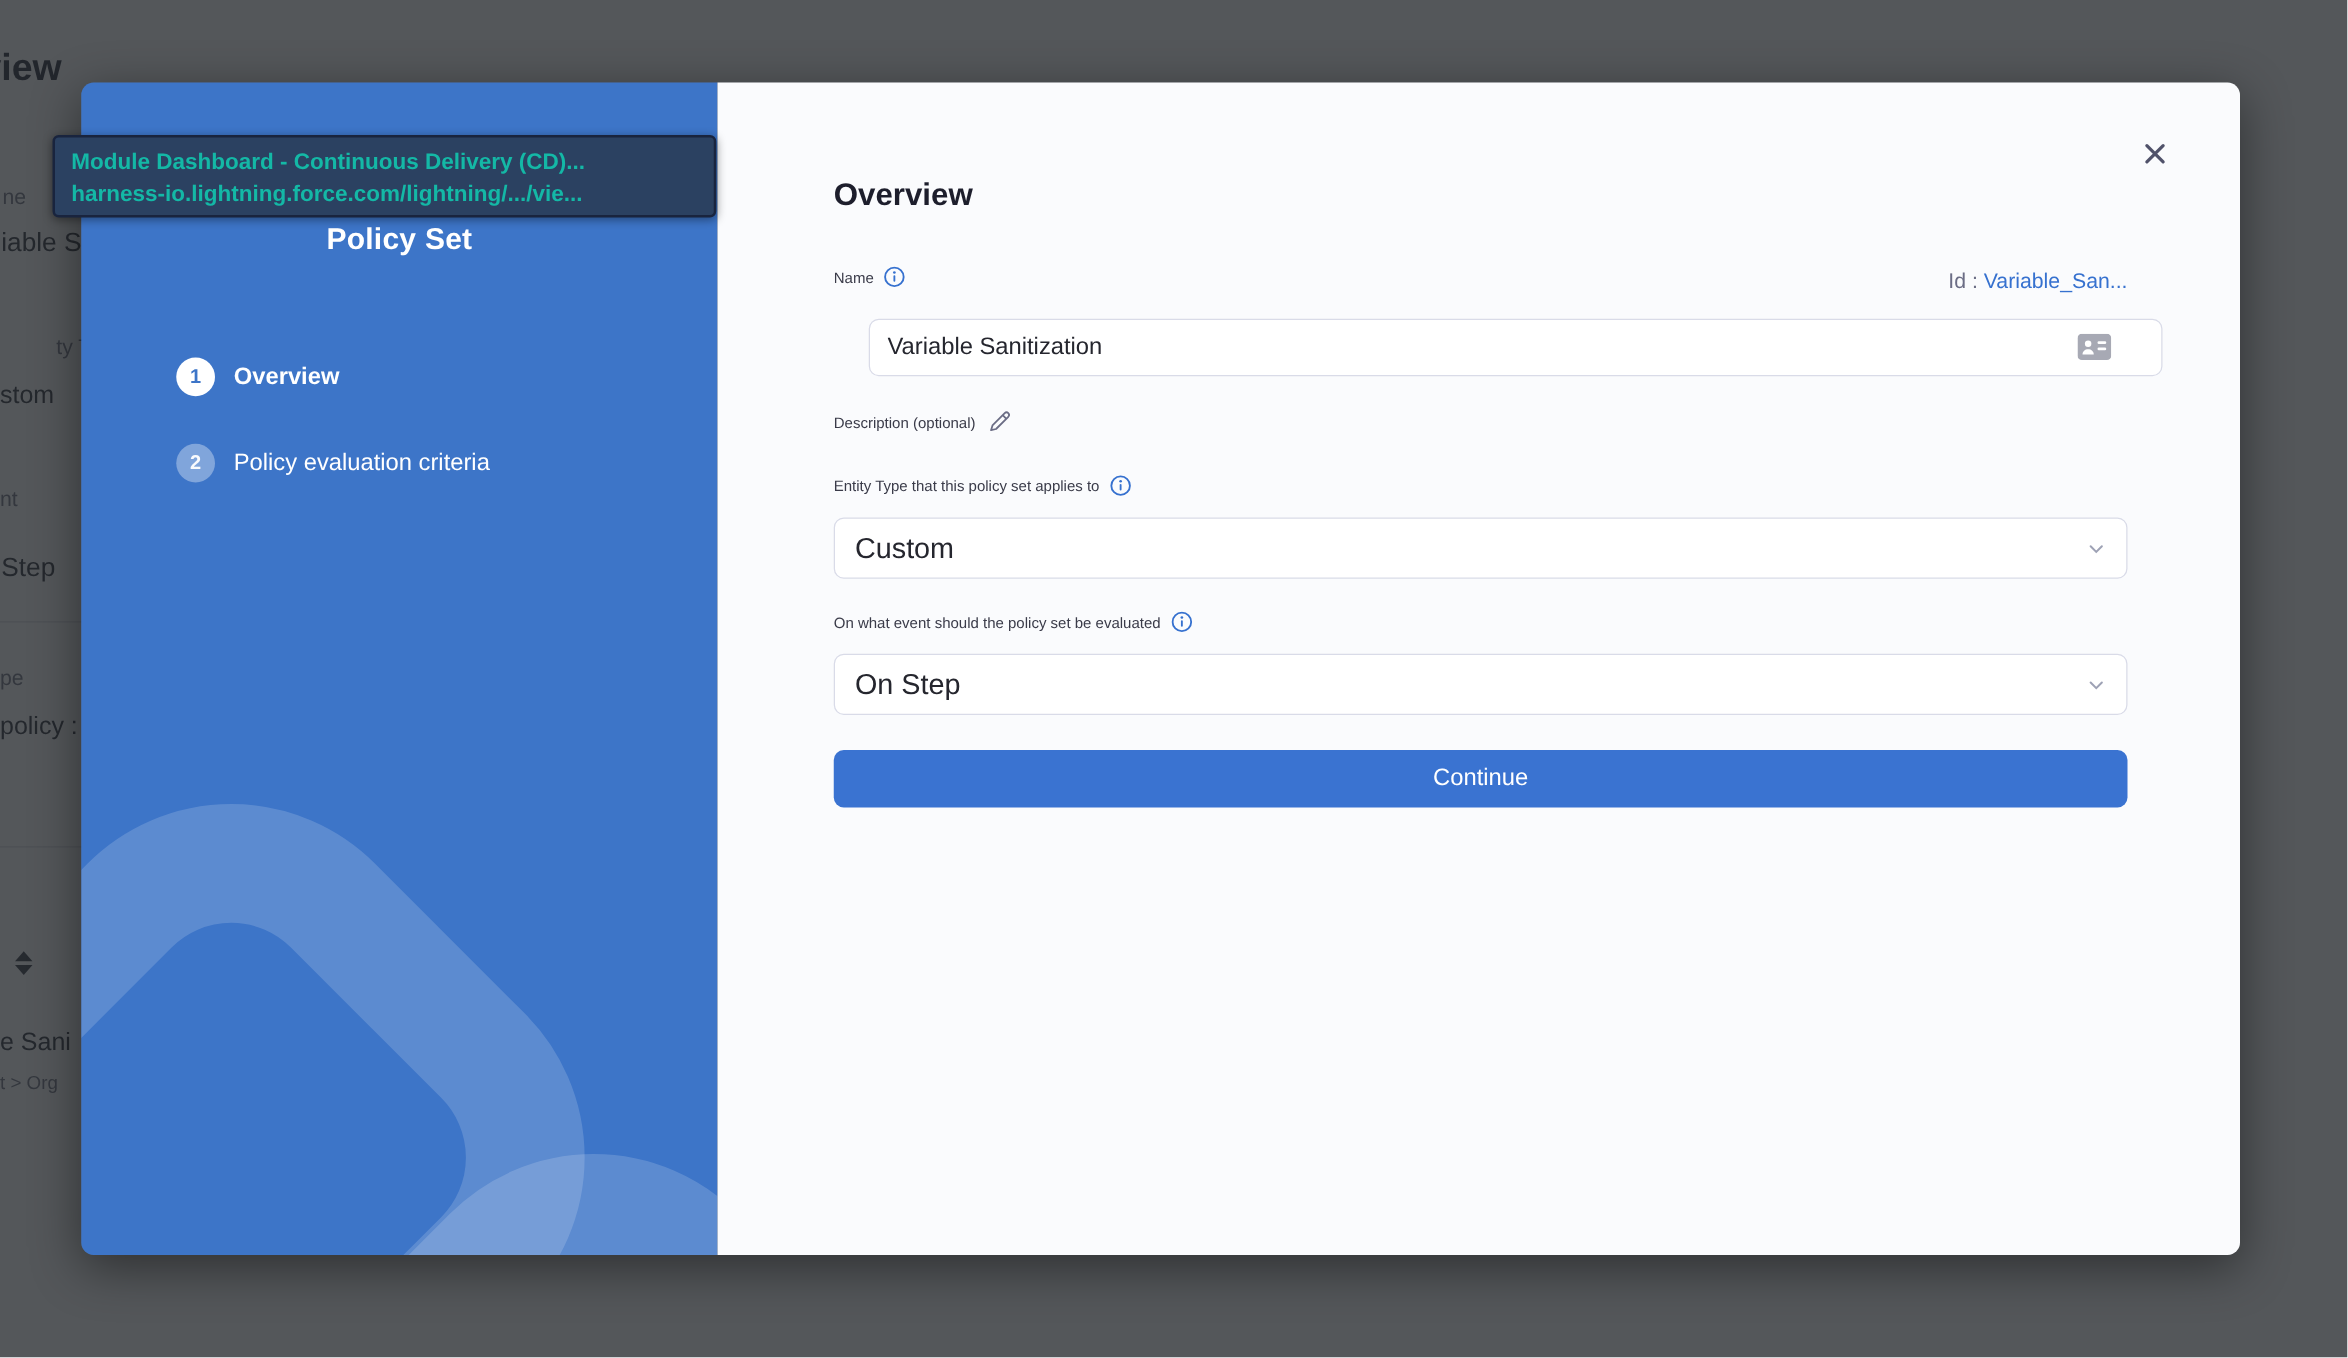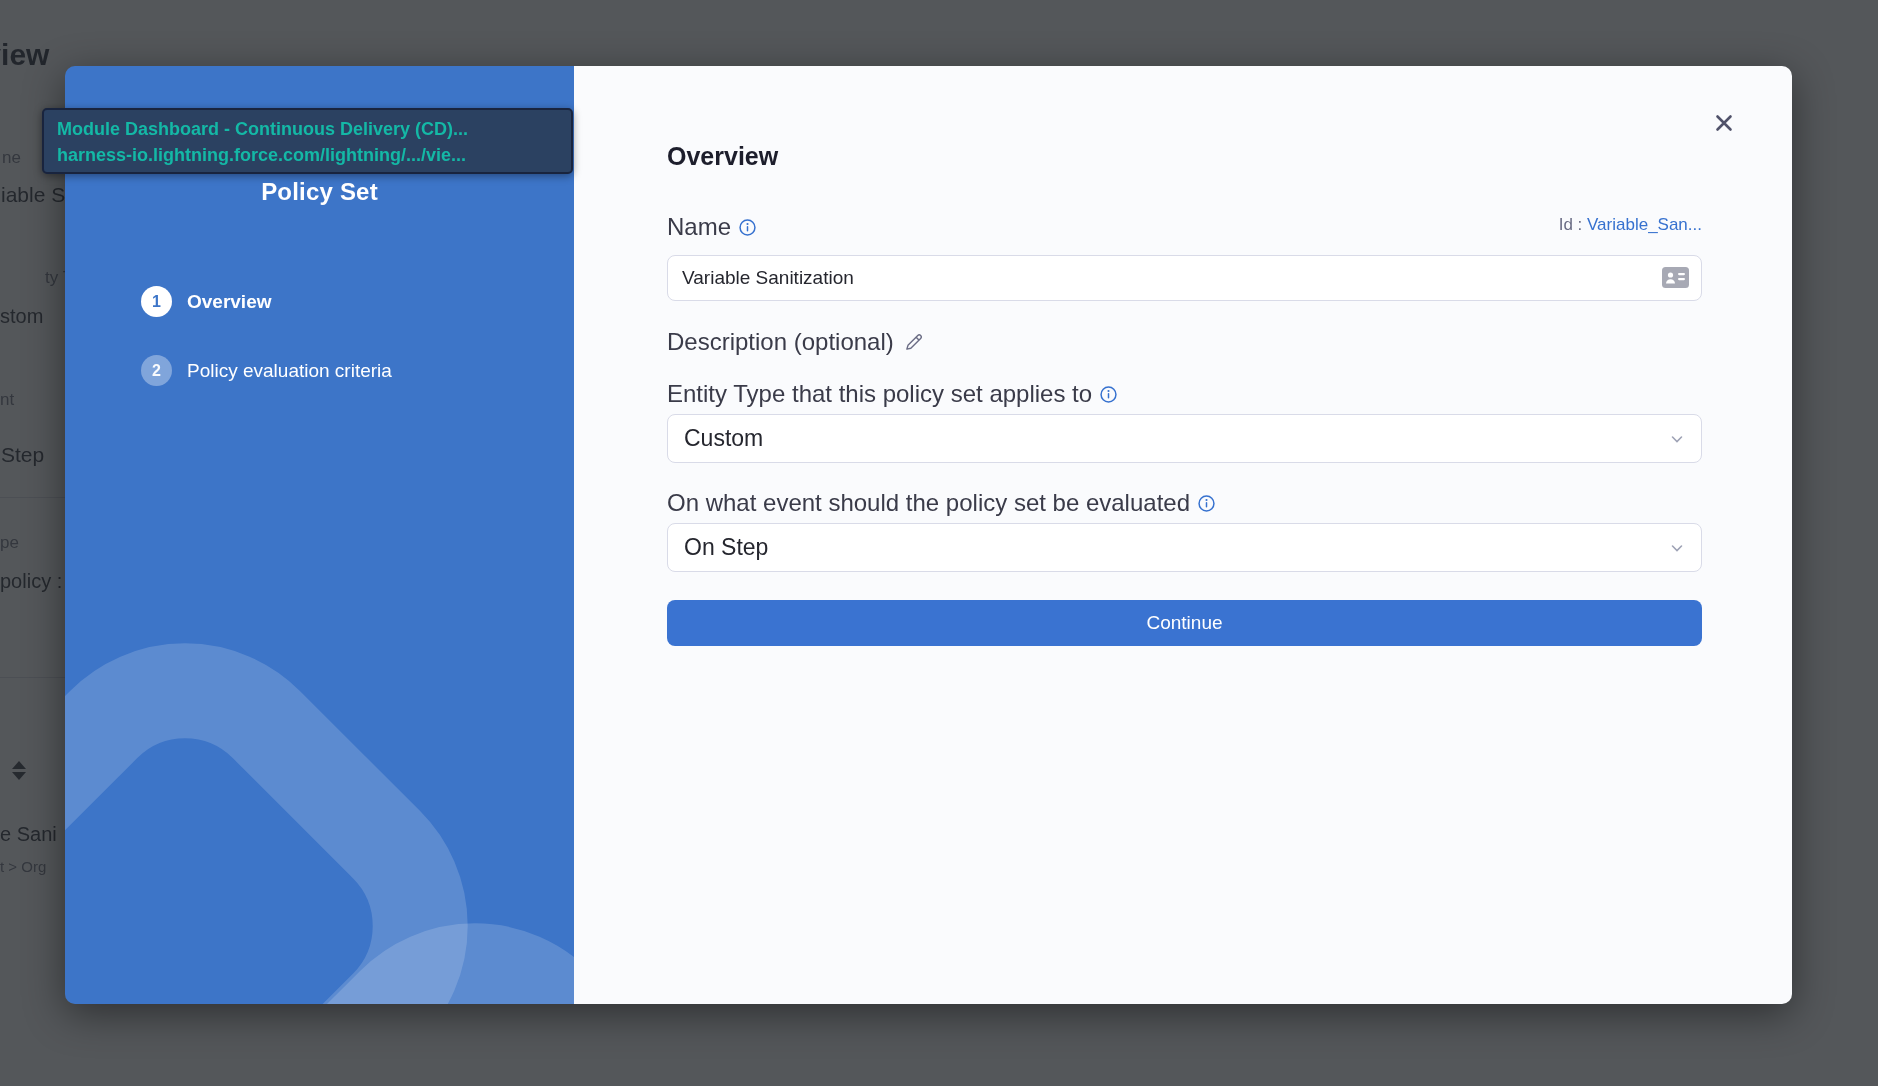--- a/index.html
+++ b/index.html
@@ -54,29 +54,29 @@
   .step-1 .step-label { font-weight:bold; }
   .watermark { position:absolute; inset:0; pointer-events:none; }
 
   
   .panel { position:relative; flex:1; background:#fafbfd; border-radius:0 10px 10px 0; }
   .close-btn { position:absolute; top:41px; right:52px; width:32px; height:32px;
     display:flex; align-items:center; justify-content:center; cursor:pointer; }
   .form { position:absolute; left:93px; top:0; width:1035px; height:100%; }
   .form-heading { position:absolute; top:76px; left:0; font-size:25px; font-weight:600; color:#1d1e2c; }
   .field-label-row { position:absolute; left:0; display:flex; align-items:center; gap:8px; }
-  .field-label { font-size:24px; font-weight:500; color:#3a3b49; }
+  .field-label { font-size:12px; font-weight:500; color:#3a3b49; }
   .row-name { top:147px; }
   .id-block { position:absolute; right:0; top:149px; font-size:17px; }
   .id-prefix { color:#6b6d85; }
   .id-link { color:#3671cf; text-decoration:none; cursor:pointer; }
   .input-wrap { position:absolute; left:0; top:189px; width:1035px; height:46px; }
   .text-input { width:100%; height:100%; border:1px solid #d9dbe8; border-radius:8px;
     background:#ffffff; padding:0 48px 0 14px; font-size:19px; color:#25262e;
-    font-family:inherit; outline:none; }
+    font-family:inherit; outline:none;margin-left:28px; }
   .input-icon { position:absolute; right:13px; top:12px; cursor:pointer; }
   .row-desc { top:262px; gap:10px;justify-content:center; }
   .row-entity { top:314px; }
   .row-event { top:423px; }
   .select { position:absolute; left:0; width:1035px; height:49px; background:#ffffff;
     border:1px solid #d9dbe8; border-radius:8px; display:flex; align-items:center;
     padding:0 16px; cursor:pointer; }
   .select-entity { top:348px; } .select-event { top:457px; }
   .select-value { font-size:23px; color:#25262e; flex:1; }
   .continue-btn { position:absolute; left:0; top:534px; width:1035px; height:46px;

